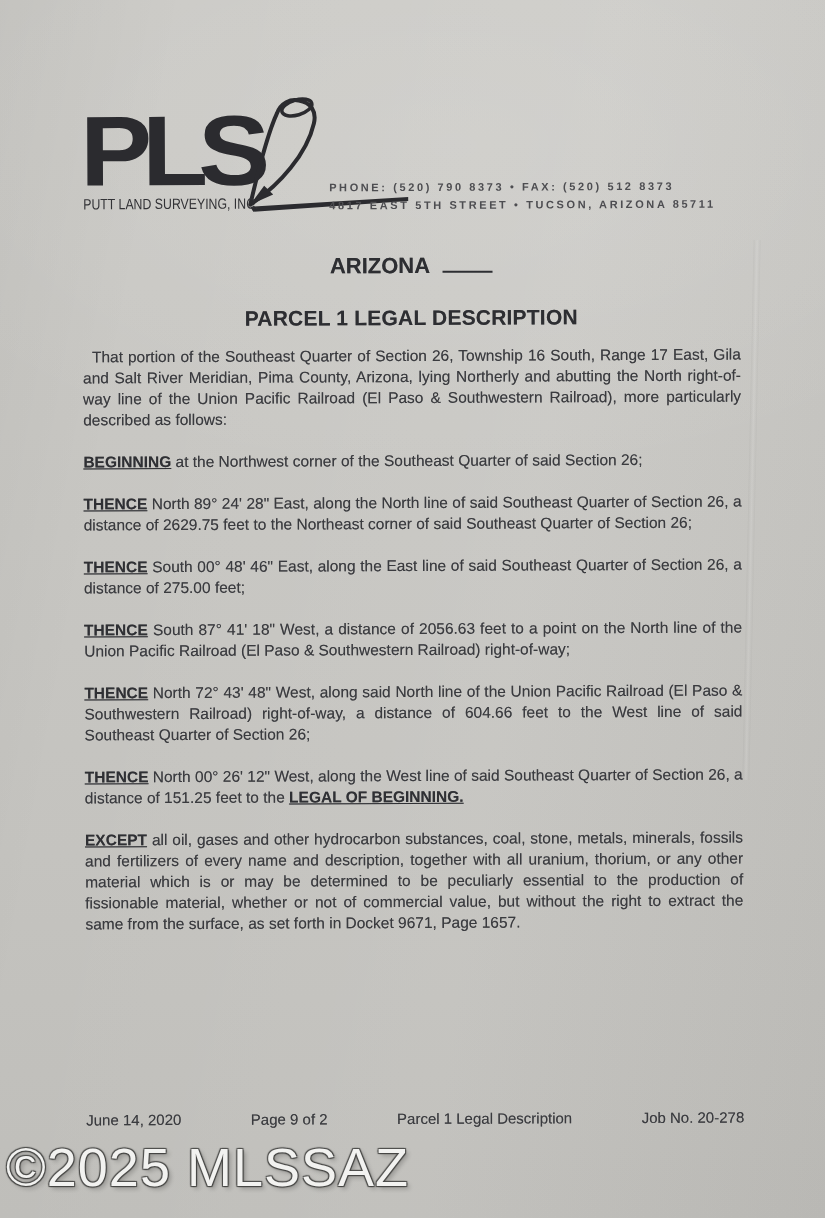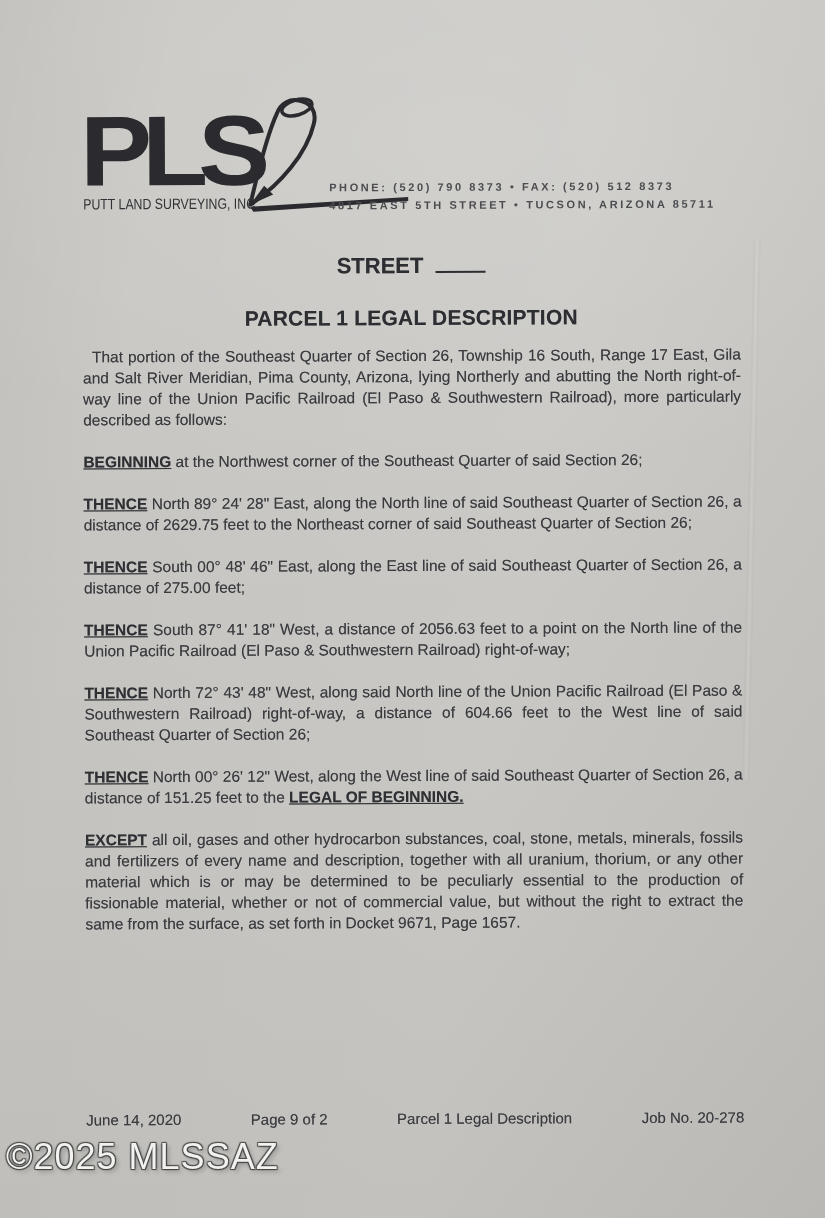--- a/index.html
+++ b/index.html
@@ -124,21 +124,21 @@
     display: flex;
     justify-content: space-between;
     font-size: 15px;
     color: #3a3b3f;
     white-space: nowrap;
   }
   
   .watermark {
     position: absolute;
     left: 6px; top: 1136px;
-    font-size: 36px;
+    font-size: 54px;
     font-weight: 400;
     letter-spacing: 1px;
     color: #f2f2f0;
     text-shadow:
       1px 1px 1px #454543,
       -1px -1px 1px #50504e,
       1px -1px 1px #4a4a48,
       -1px 1px 1px #4a4a48,
       3px 3px 4px rgba(0,0,0,0.22);
   }
@@ -163,21 +163,21 @@
 
       <div class="company-name">PUTT LAND SURVEYING, INC.</div>
 
       <div class="contact">
         <div>PHONE: (520) 790 8373 • FAX: (520) 512 8373</div>
         <div>4817 EAST 5TH STREET • TUCSON, ARIZONA 85711</div>
       </div>
     </div>
 
     <div class="exhibit-row">
-      <span>STREET</span><span class="blank-line"></span>
+      <span>ARIZONA</span><span class="blank-line"></span>
     </div>
     <div class="doc-title">PARCEL 1 LEGAL DESCRIPTION</div>
 
     <div class="textblock">
       <p class="para indent">That portion of the Southeast Quarter of Section 26, Township 16 South, Range 17 East, Gila and Salt River Meridian, Pima County, Arizona, lying Northerly and abutting the North right-of-way line of the Union Pacific Railroad (El Paso &amp; Southwestern Railroad), more particularly described as follows:</p>
       <div>
           <p class="para"><b>BEGINNING</b> at the Northwest corner of the Southeast Quarter of said Section 26;</p>
           <p class="para"><b>THENCE</b> North 89° 24' 28" East, along the North line of said Southeast Quarter of Section 26, a distance of 2629.75 feet to the Northeast corner of said Southeast Quarter of Section 26;</p>
           <p class="para"><b>THENCE</b> South 00° 48' 46" East, along the East line of said Southeast Quarter of Section 26, a distance of 275.00 feet;</p>
           <p class="para"><b>THENCE</b> South 87° 41' 18" West, a distance of 2056.63 feet to a point on the North line of the Union Pacific Railroad (El Paso &amp; Southwestern Railroad) right-of-way;</p>

